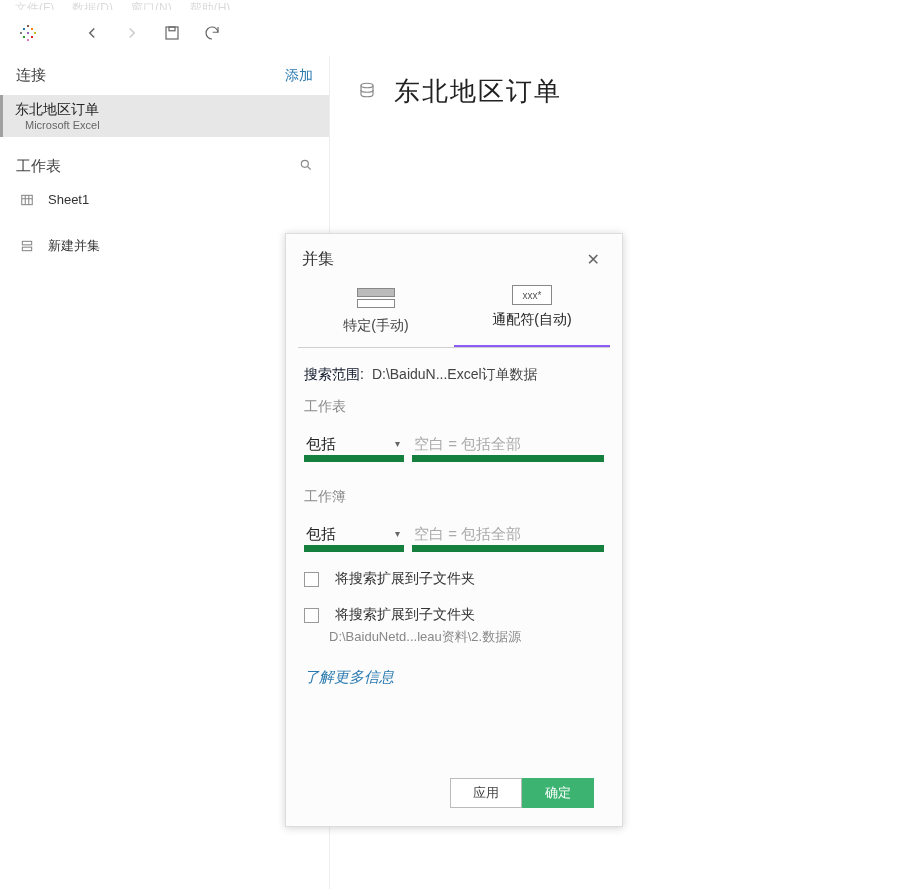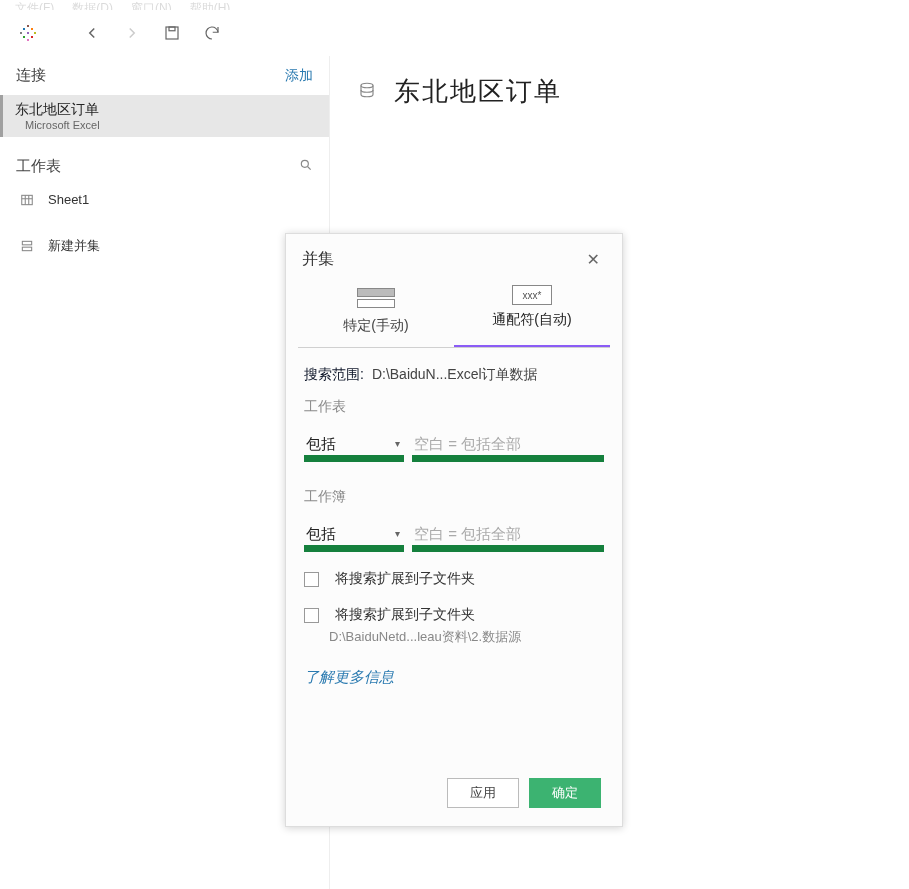--- a/index.html
+++ b/index.html
@@ -68,21 +68,21 @@
 .sel-wrap { position:relative; }
 .sel-wrap::after { content:'▾'; position:absolute; right:4px; top:6px; font-size:10px; color:#666; pointer-events:none; }
 .inp::placeholder { color:#aaa; }
 
 .chk-row { display:flex; align-items:flex-start; gap:16px; margin:18px 0 4px; font-size:14px; color:#333; }
 .chk { width:15px; height:15px; border:1px solid #999; background:#fff; margin-top:2px; cursor:pointer; flex-shrink:0; }
 .chk-sub { color:#888; font-size:13px; margin-left:25px; margin-top:4px; }
 
 .learn { color:#2a7ab0; font-style:italic; font-size:15px; margin-top:22px; display:inline-block; cursor:pointer; }
 
-.dlg-foot { display:flex; justify-content:flex-end; gap:10px; padding:12px 21px 18px; }
+.dlg-foot { display:flex; justify-content:flex-end; padding:12px 28px 18px; }
 .btn { height:30px; padding:0 22px; font-size:13px; border:1px solid #bbb; background:#fff; color:#444; cursor:pointer; }
 .btn.primary { background:#3cb371; border-color:#3cb371; color:#fff; }
 </style>
 </head>
 <body>
 
 <div class="menubar">
   <span>文件(F)</span>
   <span>数据(D)</span>
   <span>窗口(N)</span>

